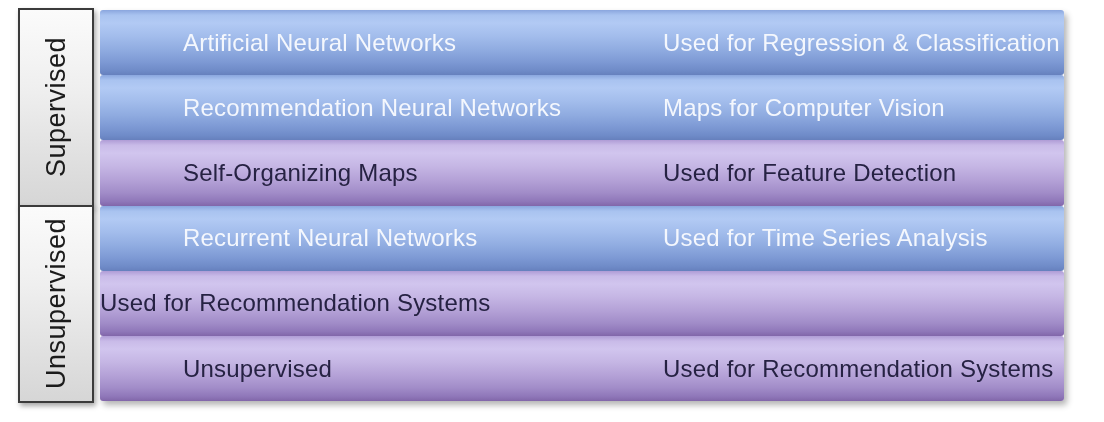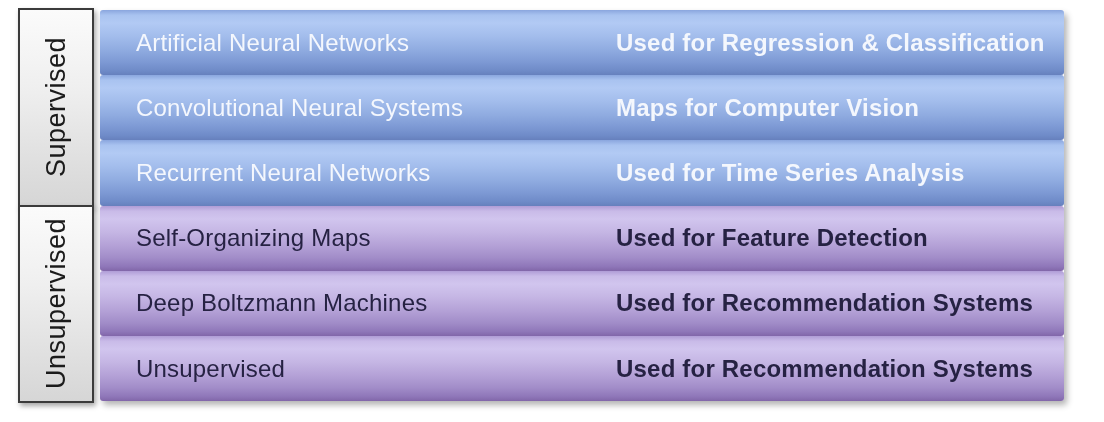--- a/index.html
+++ b/index.html
@@ -88,24 +88,24 @@
       #a18cc8 80%,
       #8f77b9 93%,
       #8166a9 100%);
     color: #262243;
   }
   .bar .name {
     box-sizing: border-box;
     width: 516px;
     padding-left: 36px;
     white-space: nowrap;
+    margin-left: 47px;
   }
   .bar .use {
     white-space: nowrap;
-    font-weight: bold;
   }
 </style>
 </head>
 <body>
 
 <div class="diagram">
 
   <div class="sidebar">
     <div class="side-box">
       <span class="side-label">Supervised</span>
@@ -116,36 +116,35 @@
   </div>
 
   <div class="bars">
 
     <div class="bar blue">
       <span class="name">Artificial Neural Networks</span>
       <span class="use">Used for Regression &amp; Classification</span>
     </div>
 
     <div class="bar blue">
-      <span class="name">Convolutional Neural Systems</span>
+      <span class="name">Recommendation Neural Networks</span>
       <span class="use">Maps for Computer Vision</span>
+    </div>
+
+    <div class="bar purple">
+      <span class="name">Self-Organizing Maps</span>
+      <span class="use">Used for Feature Detection</span>
     </div>
 
     <div class="bar blue">
       <span class="name">Recurrent Neural Networks</span>
       <span class="use">Used for Time Series Analysis</span>
     </div>
 
     <div class="bar purple">
-      <span class="name">Self-Organizing Maps</span>
-      <span class="use">Used for Feature Detection</span>
-    </div>
-
-    <div class="bar purple">
-      <span class="name">Deep Boltzmann Machines</span>
       <span class="use">Used for Recommendation Systems</span>
     </div>
 
     <div class="bar purple">
       <span class="name">Unsupervised</span>
       <span class="use">Used for Recommendation Systems</span>
     </div>
 
   </div>
 </div>

